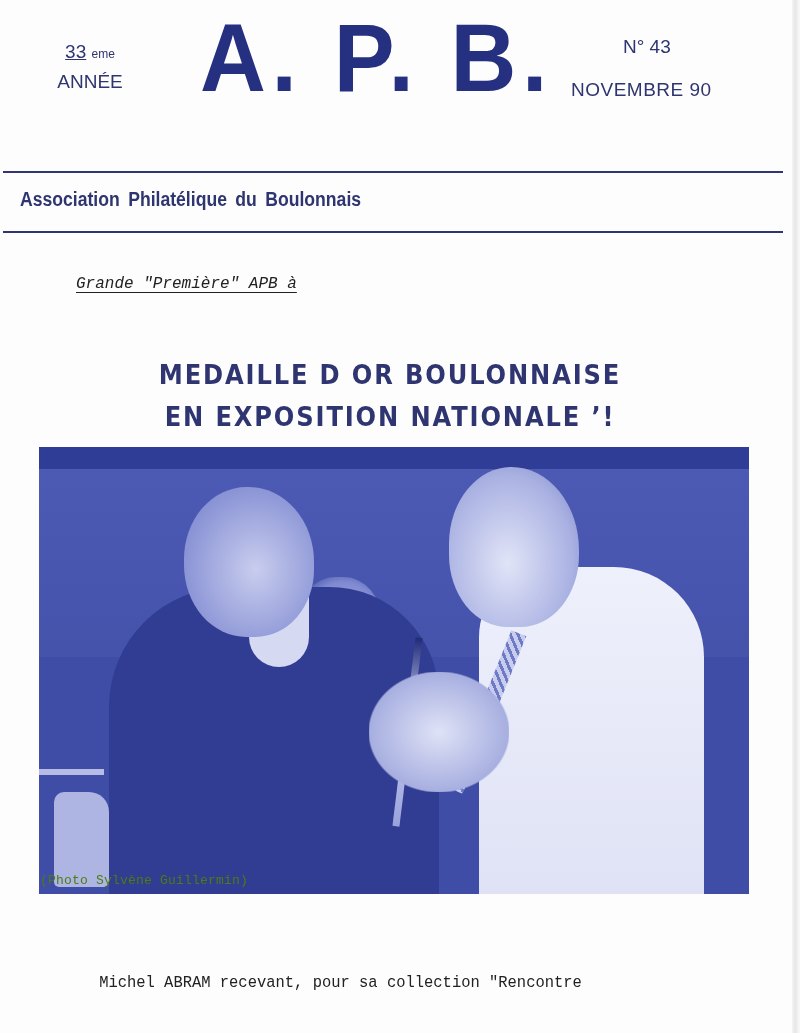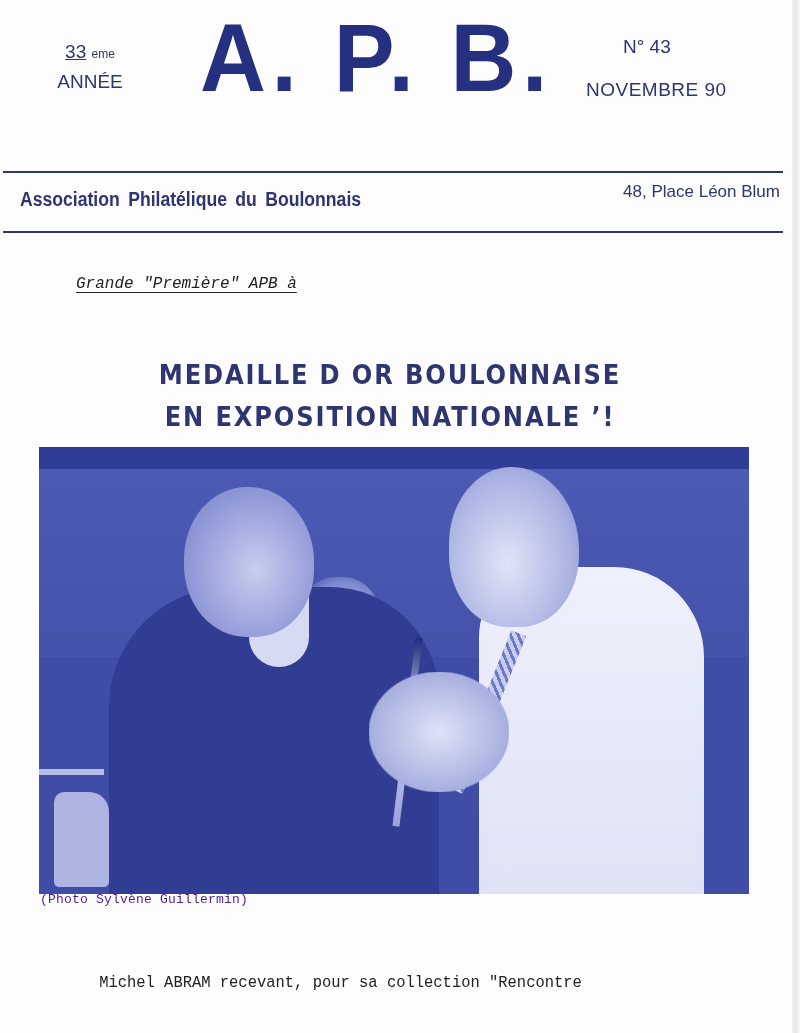--- a/index.html
+++ b/index.html
@@ -19,21 +19,21 @@
     .year-sup { font-size: 12px; }
     .logo {
       position: absolute; left: 200px; top: 10px; width: 330px;
       font-family: "Liberation Sans", sans-serif; font-weight: bold;
       font-size: 96px; line-height: 96px; letter-spacing: 6px;
       color: #263080; transform: scaleX(0.95); transform-origin: left top;
       white-space: nowrap;
     }
     .issue-block { position: absolute; left: 565px; top: 36px; width: 185px; font-size: 19px; color: #2e3570; }
     .issue-no { position: absolute; left: 58px; top: 0; }
-    .issue-date { position: absolute; left: 6px; top: 43px; white-space: nowrap; letter-spacing: 0.5px; margin-left: 15px; }
+    .issue-date { position: absolute; left: 6px; top: 43px; white-space: nowrap; letter-spacing: 0.5px; }
     
     .rule { position: absolute; height: 2px; background: #2e3570; }
     .rule-top { left: 3px; top: 171px; width: 780px; }
     .rule-bottom { left: 3px; top: 231px; width: 780px; }
     .assoc-name {
       position: absolute; left: 20px; top: 188px; font-size: 20px; font-weight: bold;
       color: #2e3570; transform: scaleX(0.88); transform-origin: left top; white-space: nowrap;
       word-spacing: 4px;
     }
     .address { position: absolute; left: 560px; top: 181px; width: 220px; text-align: right; font-size: 17px; line-height: 22px; color: #2e3570; white-space: nowrap; }
@@ -68,22 +68,22 @@
     .woman-body { left: 235px; top: 220px; width: 150px; height: 230px; background: #5965b8; border-radius: 50px 50px 0 0; }
     .man-right-body { left: 440px; top: 120px; width: 225px; height: 330px; background: linear-gradient(#eef0fb, #dfe2f5); border-radius: 70px 90px 0 0; }
     .man-right-head { left: 410px; top: 20px; width: 130px; height: 160px; background: radial-gradient(ellipse at 45% 60%, #e1e4f7, #a9b1e2 65%, #7480c8); border-radius: 48% 52% 45% 45%; }
     .ribbon { left: 440px; top: 180px; width: 16px; height: 170px; background: repeating-linear-gradient(45deg, #c8cdf0 0 4px, #6f7ac4 4px 7px); transform: rotate(22deg); }
     .hands { left: 330px; top: 225px; width: 140px; height: 120px; background: radial-gradient(ellipse, #dfe2f6, #a7afe0 70%, transparent 72%); }
     .medal-stick { left: 365px; top: 190px; width: 7px; height: 190px; background: linear-gradient(#1f2a7a, #cfd3f1 40%, #9aa2dc); transform: rotate(7deg); }
     .table-edge { left: 0; top: 322px; width: 65px; height: 6px; background: #b6bce6; }
     .cloth { left: 15px; top: 345px; width: 55px; height: 95px; background: #aeb5e3; border-radius: 10px 20px 5px 5px; }
     
     .credit {
-      position: absolute; left: 40px; top: 892px; font-family: "Liberation Mono", monospace;
-      font-size: 13px; color: #4c1d95; letter-spacing: 0.2px;
+      position: absolute; left: 40px; top: 873px; font-family: "Liberation Mono", monospace;
+      font-size: 13px; color: #4d7c0f; letter-spacing: 0.2px;
     }
     .caption {
       position: absolute; left: 62px; top: 928px; width: 700px;
       font-family: "Liberation Mono", monospace; font-size: 17.2px; line-height: 22px;
       color: #222; white-space: pre; transform: scaleX(0.9); transform-origin: left top;
     }
     .caption span { display: block; }
   </style>
 </head>
 <body>
@@ -103,21 +103,20 @@
 
   <div class="issue-block">
     <div class="issue-no">N° 43</div>
     <div class="issue-date">NOVEMBRE  90</div>
   </div>
 </header>
 
 <div class="rule rule-top"></div>
 <div class="assoc-name">Association Philatélique du Boulonnais</div>
 <div class="address">
-  <div>48, Place Léon Blum</div>
 </div>
 <div class="rule rule-bottom"></div>
 
 <main>
   <div class="kicker">
     <span>Grande "Première" APB à</span>
   </div>
 
   <h1 class="headline" style="margin:0;">
     <span>MEDAILLE  D OR  BOULONNAISE</span>

